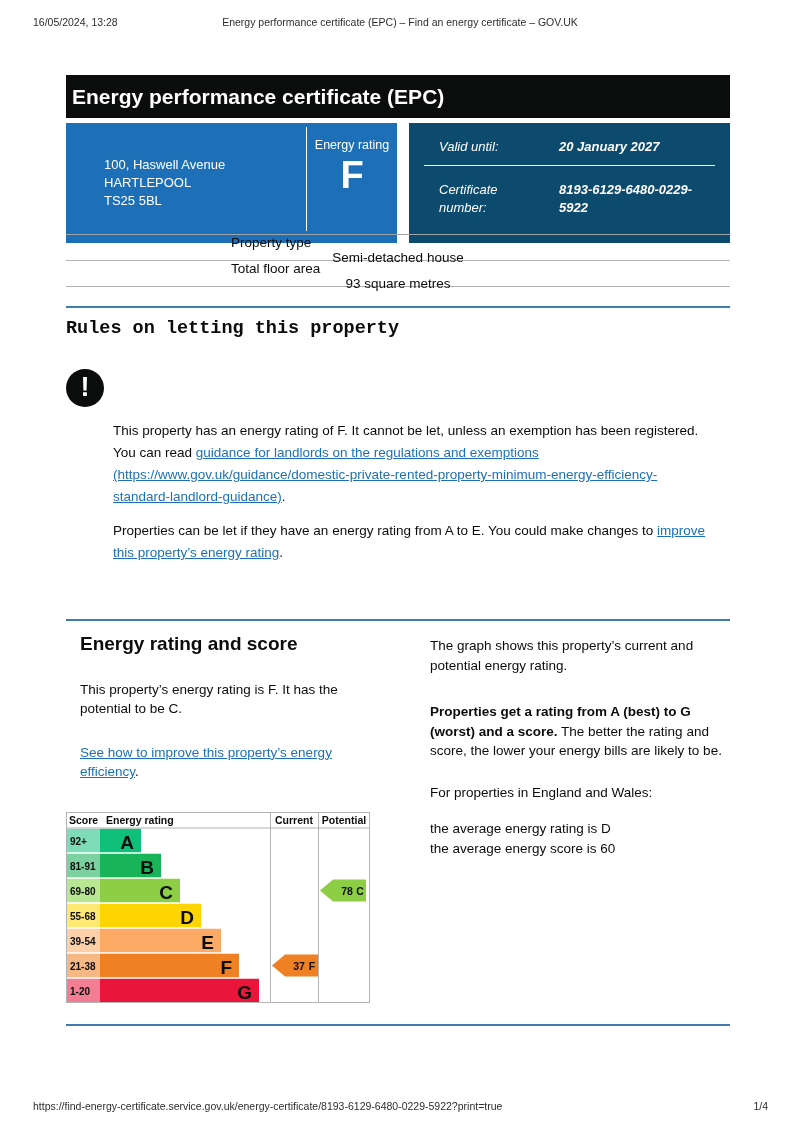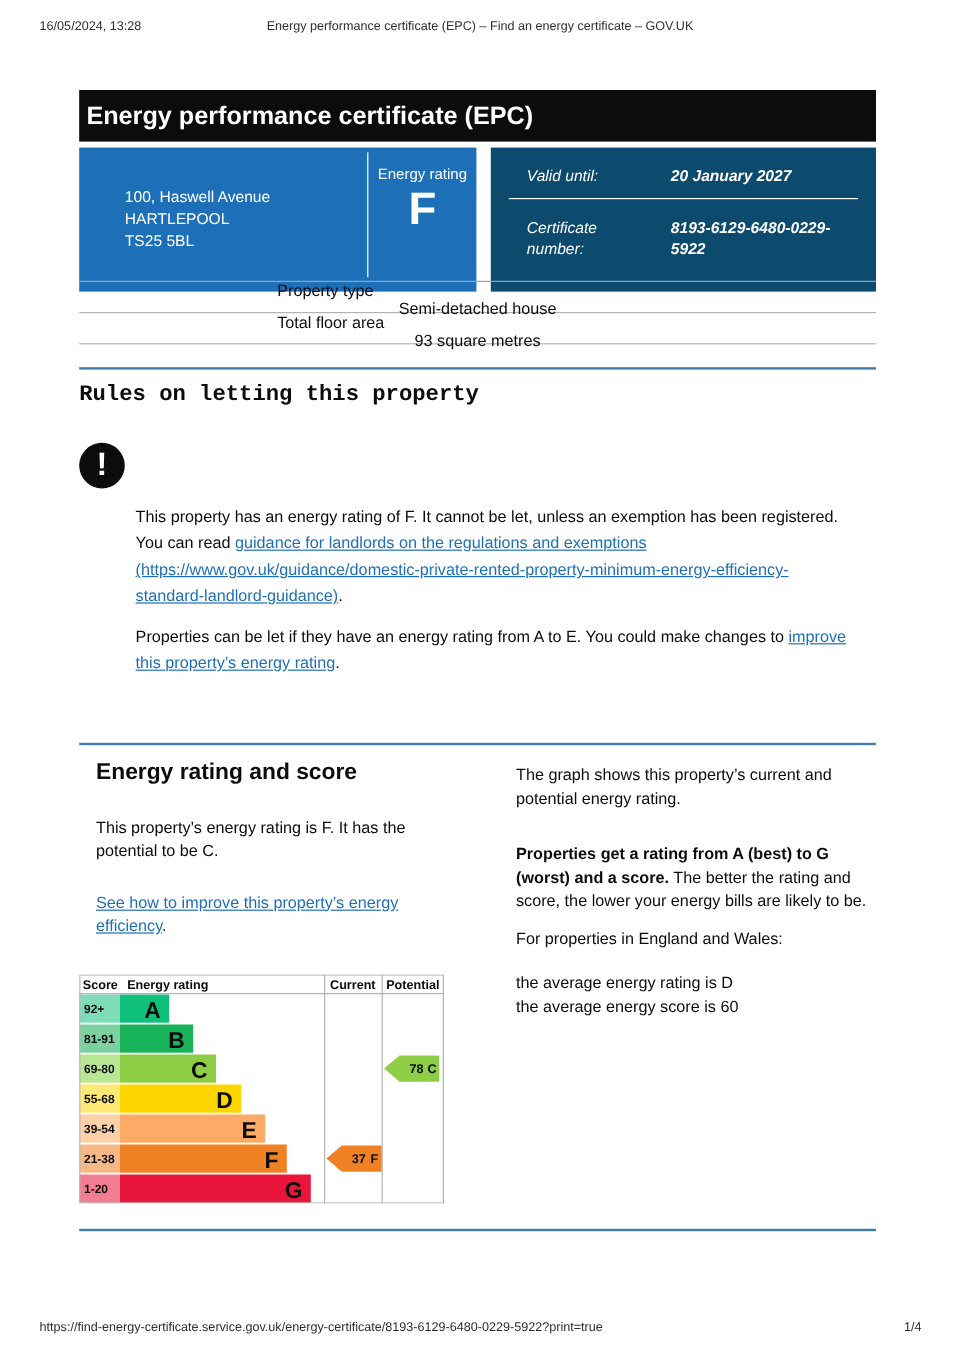--- a/index.html
+++ b/index.html
@@ -61,21 +61,21 @@
   .warning-body p + p { margin-top:12px; }
 
   a.link { color:#1d70b8; text-decoration:underline; cursor:pointer; }
 
   .col-left { position:absolute; left:80px; top:634px; width:292px; font-size:13.5px; line-height:19.5px; }
   .col-left h2 { font-size:19px; font-weight:bold; }
   .col-left .intro { margin-top:26px; }
   .col-left .improve { margin-top:24px; }
   .col-right { position:absolute; left:430px; top:636px; width:301px; font-size:13.5px; line-height:19.5px; }
   .col-right .p2 { margin-top:27px; }
-  .col-right .p3 { margin-top:12px; }
+  .col-right .p3 { margin-top:22px; }
   .col-right .p4 { margin-top:17px; }
   .bold { font-weight:bold; }
 
   .chart-wrap { position:absolute; left:66px; top:812px; width:304px; height:191px; }
 </style>
 </head>
 <body>
 
 <div class="page">
 

